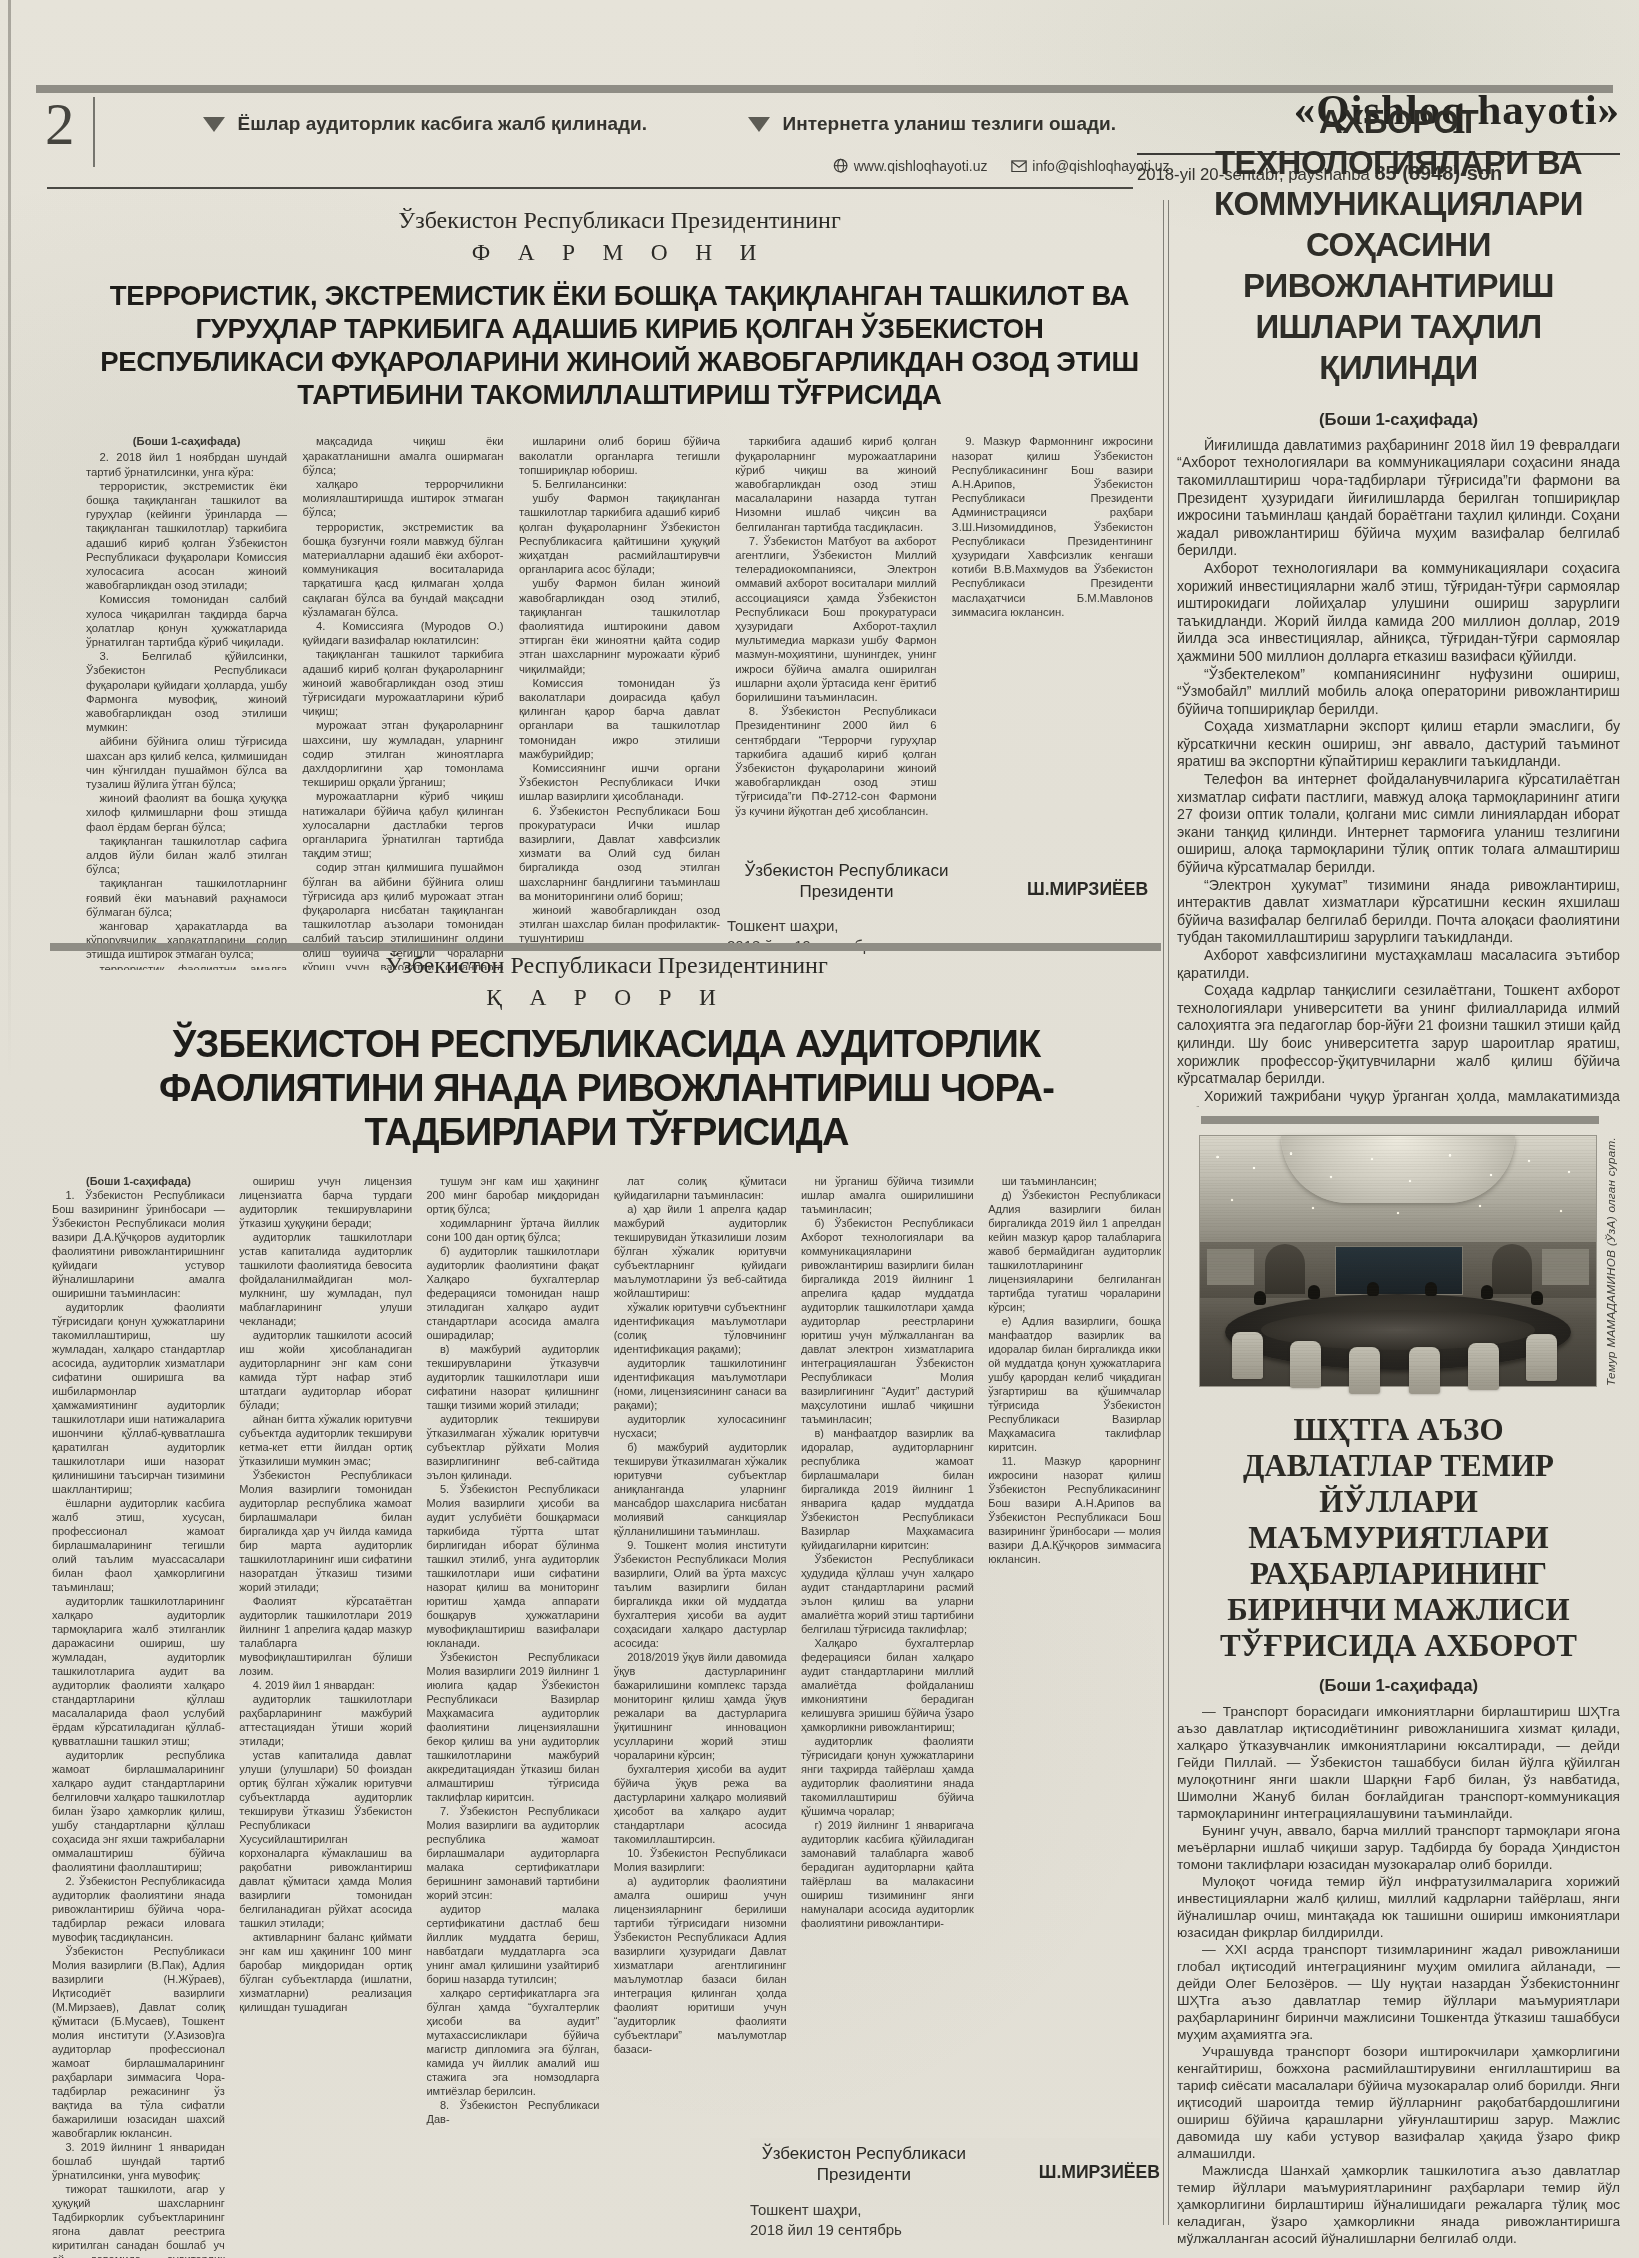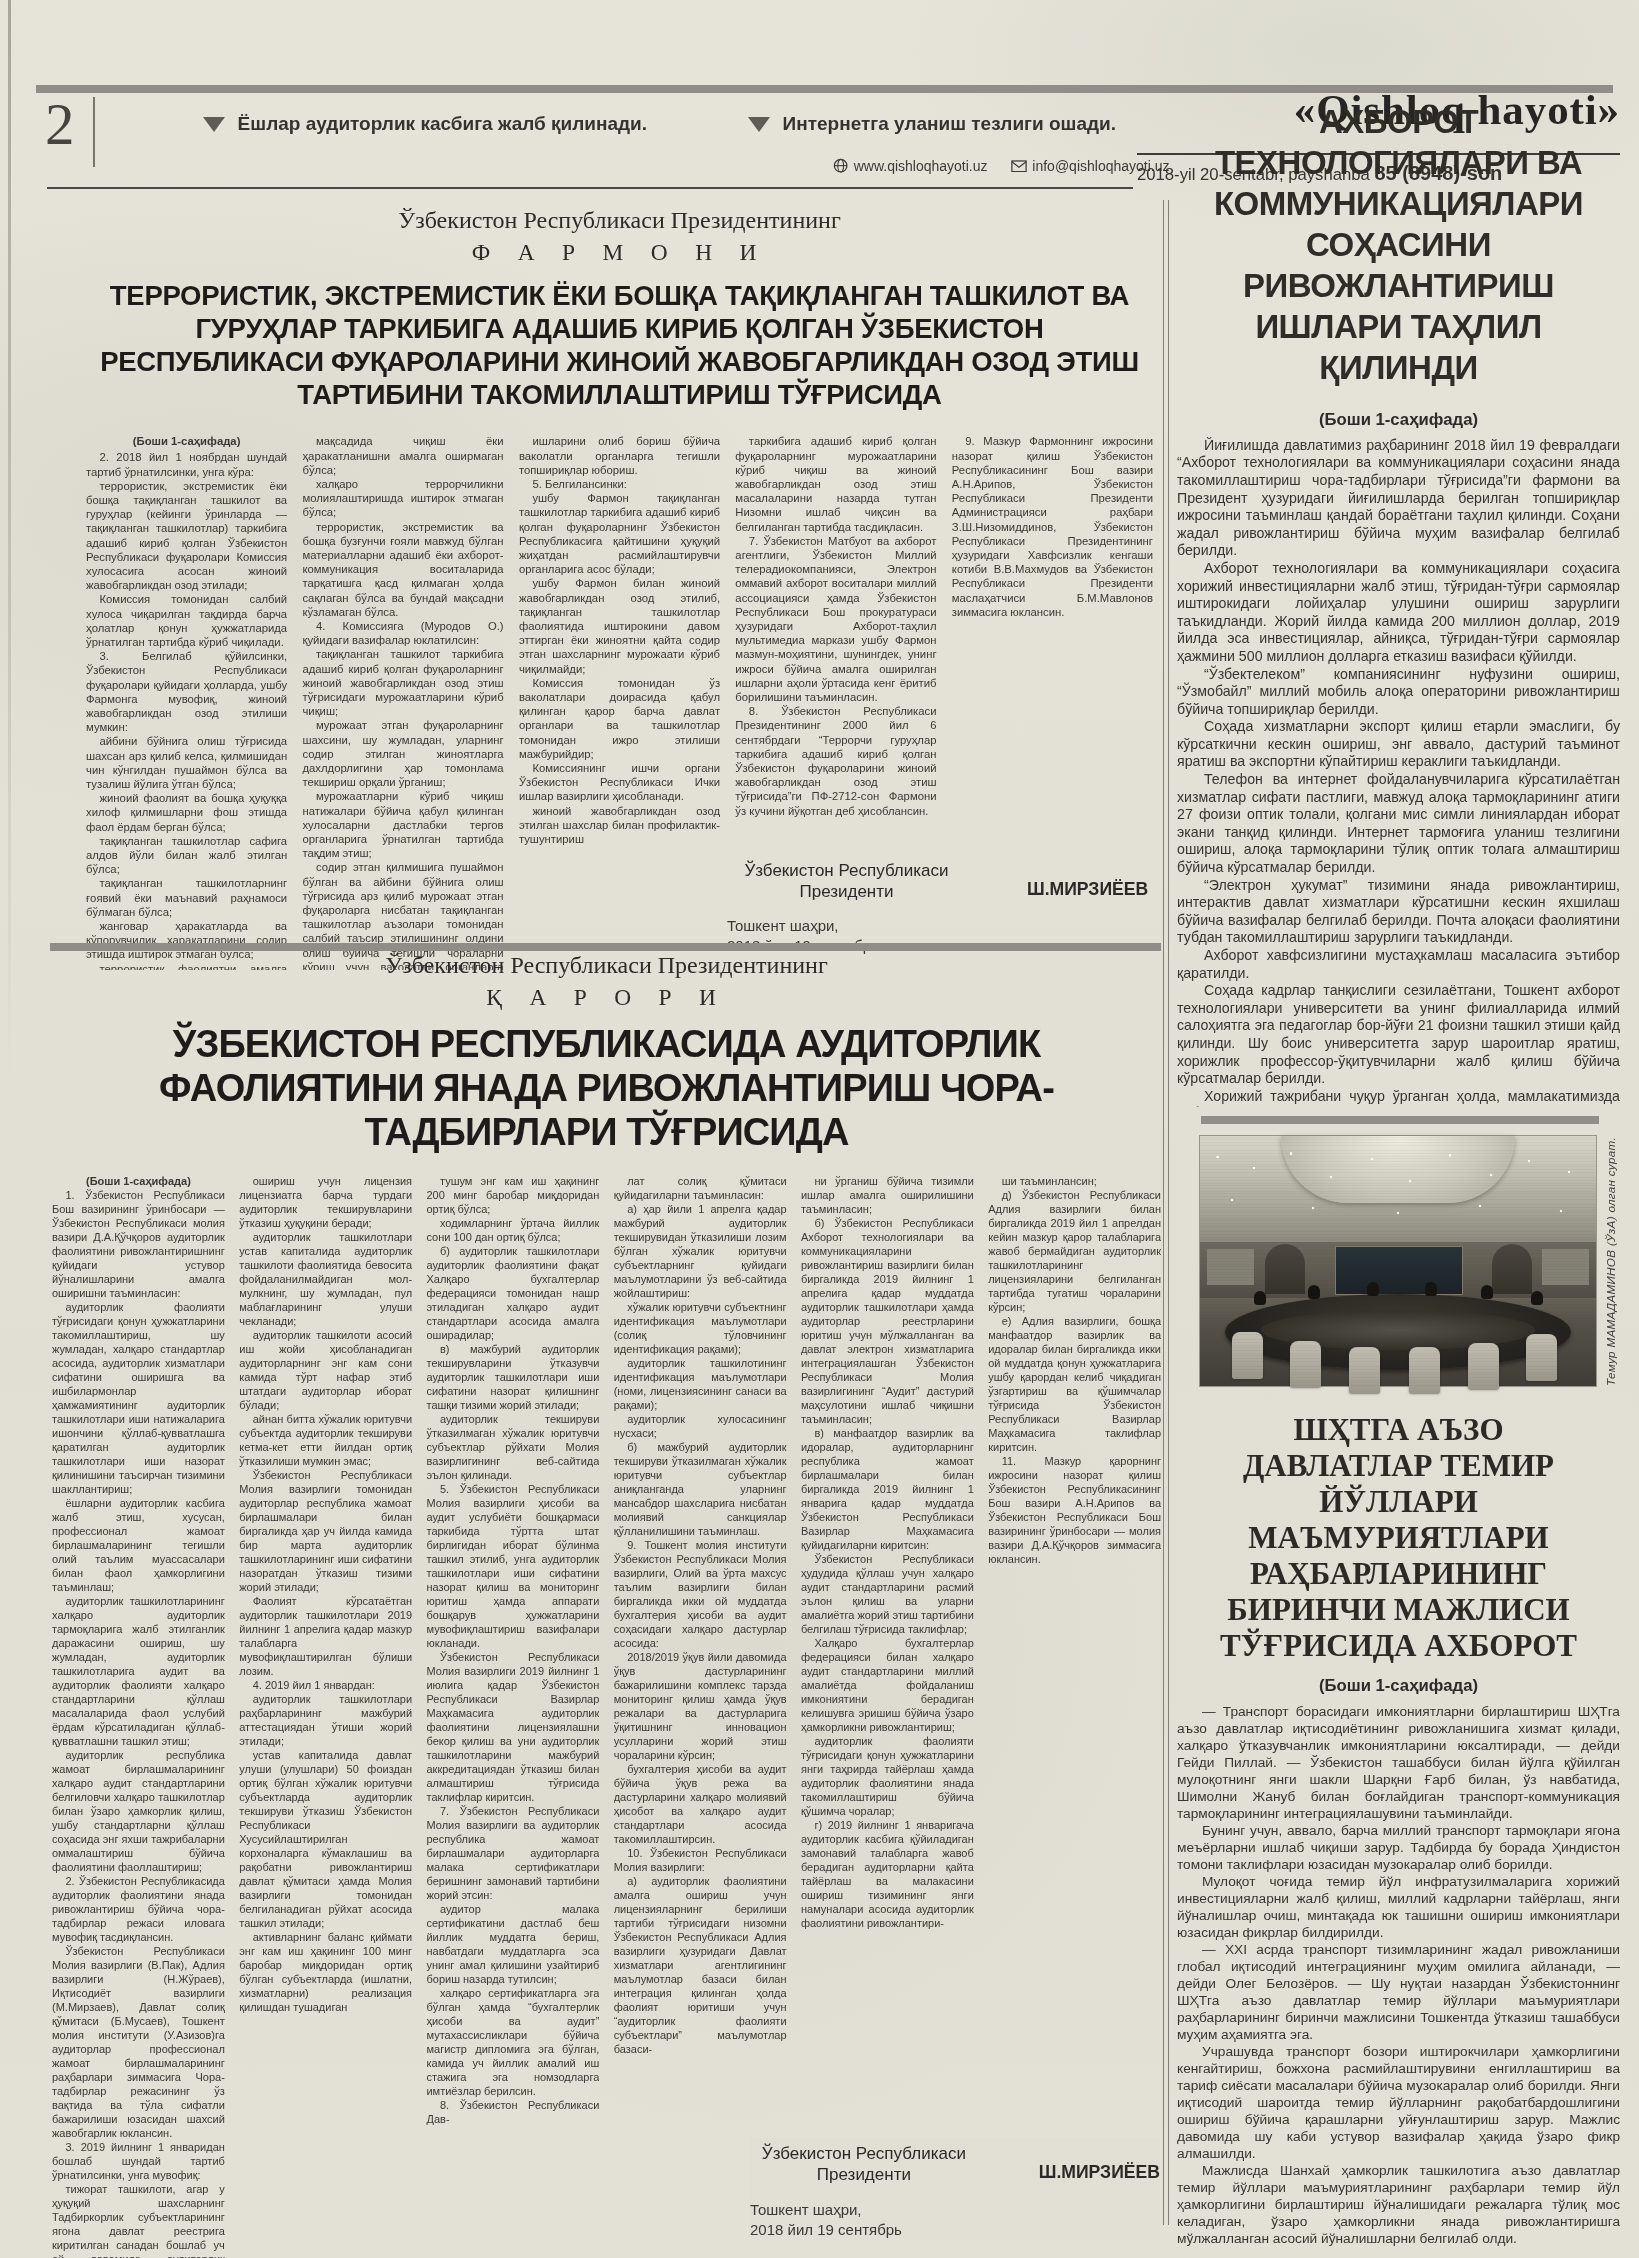--- a/index.html
+++ b/index.html
@@ -193,20 +193,21 @@
           <p>мурожаатларни кўриб чиқиш натижалари бўйича қабул қилинган хулосаларни дастлабки тергов органларига ўрнатилган тартибда тақдим этиш;</p>
           <p>содир этган қилмишига пушаймон бўлган ва айбини бўйнига олиш тўғрисида арз қилиб мурожаат этган фуқароларга нисбатан тақиқланган ташкилотлар аъзолари томонидан салбий таъсир этилишининг олдини олиш бўйича тегишли чораларни кўриш учун ваколатли органларга топшириқлар юбориш;</p>
         </div>
       <div class="col">
           <p>ишларини олиб бориш бўйича ваколатли органларга тегишли топшириқлар юбориш.</p>
           <p>5. Белгилансинки:</p>
           <p>ушбу Фармон тақиқланган ташкилотлар таркибига адашиб кириб қолган фуқароларнинг Ўзбекистон Республикасига қайтишини ҳуқуқий жиҳатдан расмийлаштирувчи органларига асос бўлади;</p>
           <p>ушбу Фармон билан жиноий жавобгарликдан озод этилиб, тақиқланган ташкилотлар фаолиятида иштирокини давом эттирган ёки жиноятни қайта содир этган шахсларнинг мурожаати кўриб чиқилмайди;</p>
           <p>Комиссия томонидан ўз ваколатлари доирасида қабул қилинган қарор барча давлат органлари ва ташкилотлар томонидан ижро этилиши мажбурийдир;</p>
           <p>Комиссиянинг ишчи органи Ўзбекистон Республикаси Ички ишлар вазирлиги ҳисобланади.</p>
+          <p>6. Ўзбекистон Республикаси Бош прокуратураси Ички ишлар вазирлиги, Давлат хавфсизлик хизмати ва Олий суд билан биргаликда озод этилган шахсларнинг бандлигини таъминлаш ва мониторингини олиб бориш;</p>
           <p>жиноий жавобгарликдан озод этилган шахслар билан профилактик-тушунтириш</p>
         </div>
       <div class="col">
           <p>таркибига адашиб кириб қолган фуқароларнинг мурожаатларини кўриб чиқиш ва жиноий жавобгарликдан озод этиш масалаларини назарда тутган Низомни ишлаб чиқсин ва белгиланган тартибда тасдиқласин.</p>
           <p>7. Ўзбекистон Матбуот ва ахборот агентлиги, Ўзбекистон Миллий телерадиокомпанияси, Электрон оммавий ахборот воситалари миллий ассоциацияси ҳамда Ўзбекистон Республикаси Бош прокуратураси ҳузуридаги Ахборот-таҳлил мультимедиа маркази ушбу Фармон мазмун-моҳиятини, шунингдек, унинг ижроси бўйича амалга оширилган ишларни аҳоли ўртасида кенг ёритиб борилишини таъминласин.</p>
           <p>8. Ўзбекистон Республикаси Президентининг 2000 йил 6 сентябрдаги “Террорчи гуруҳлар таркибига адашиб кириб қолган Ўзбекистон фуқароларини жиноий жавобгарликдан озод этиш тўғрисида”ги ПФ-2712-сон Фармони ўз кучини йўқотган деб ҳисоблансин.</p>
         </div>
       <div class="col">
           <p>9. Мазкур Фармоннинг ижросини назорат қилиш Ўзбекистон Республикасининг Бош вазири А.Н.Арипов, Ўзбекистон Республикаси Президенти Администрацияси раҳбари З.Ш.Низомиддинов, Ўзбекистон Республикаси Президентининг ҳузуридаги Хавфсизлик кенгаши котиби В.В.Махмудов ва Ўзбекистон Республикаси Президенти маслаҳатчиси Б.М.Мавлонов зиммасига юклансин.</p>
         </div>

